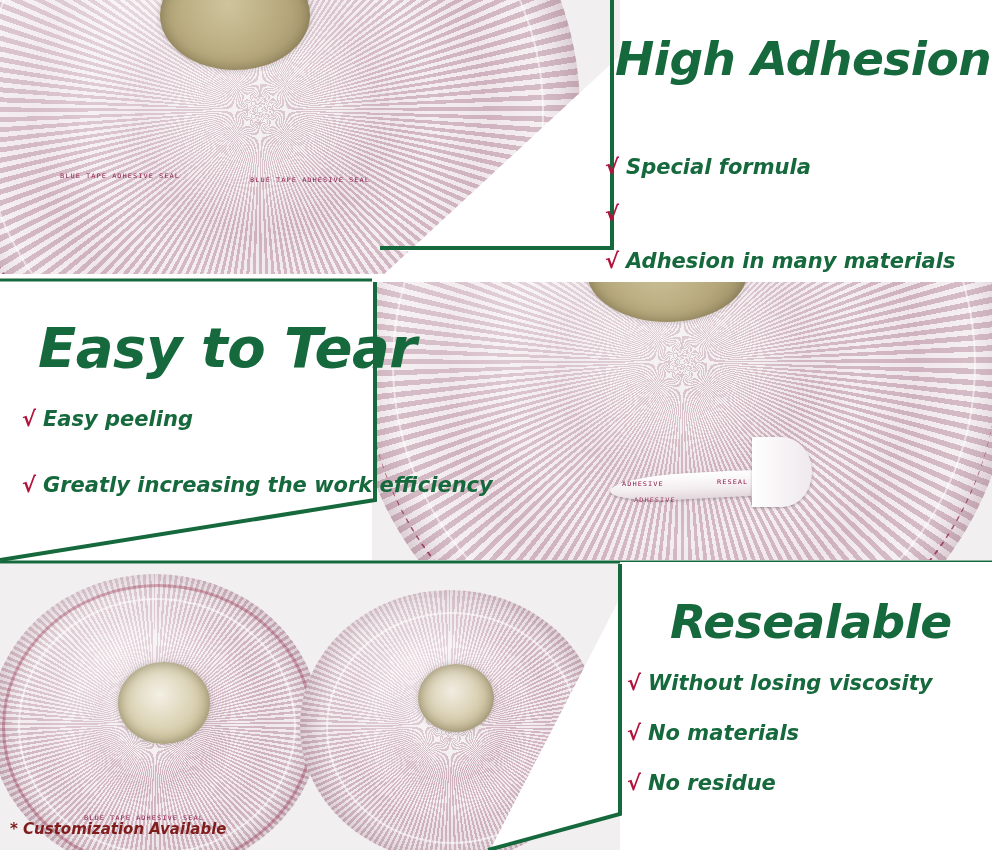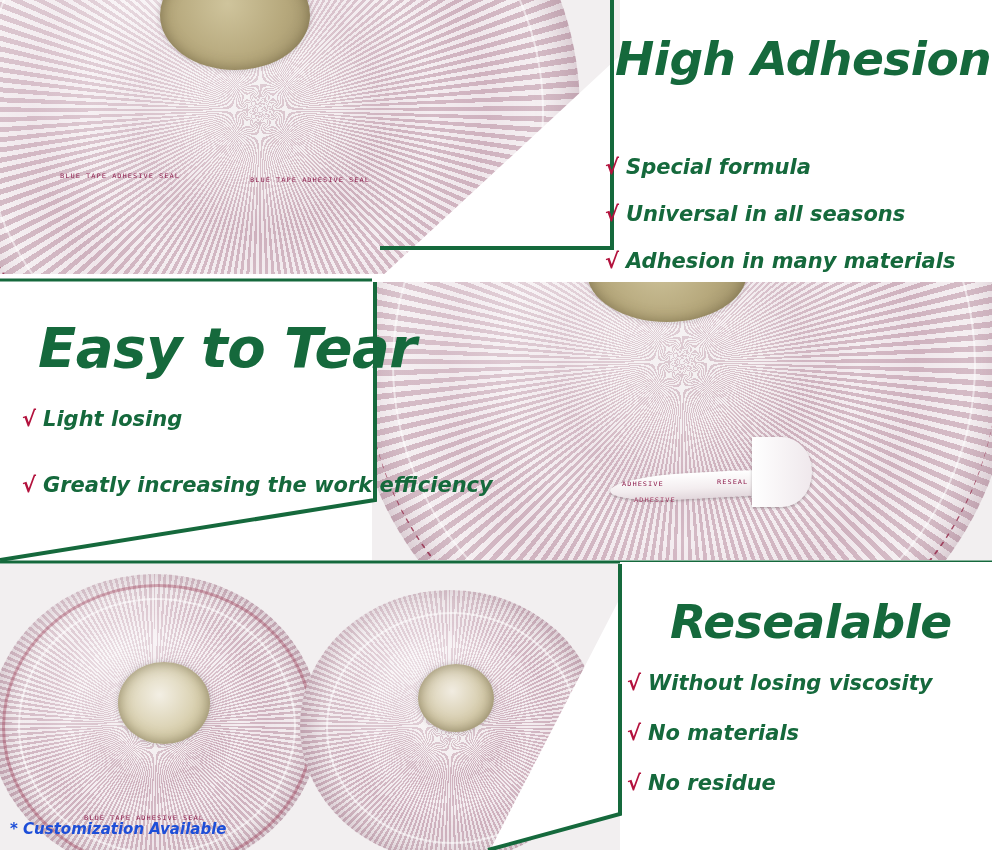--- a/index.html
+++ b/index.html
@@ -118,21 +118,21 @@
   }
   .bullet-text {
     color: #15693c;
     font-weight: bold;
     font-style: italic;
     font-family: "DejaVu Sans", sans-serif;
     white-space: nowrap;
   }
   .footnote {
     position: absolute;
-    color: #1d4ed8;
+    color: #7f1d1d;
     font-weight: bold;
     font-style: italic;
     font-family: "DejaVu Sans", sans-serif;
     font-size: 15px;
     white-space: nowrap;
   }
 
   
   #panel-adhesion-photo { left: 0; top: 0; width: 620px; height: 278px; }
   #panel-adhesion-text  { left: 600px; top: 0; width: 392px; height: 278px; }
@@ -180,21 +180,20 @@
 
   <div class="panel" id="panel-adhesion-text">
     <div class="headline" style="position:absolute; left:15px; top:35px; font-size:47px;">High Adhesion</div>
     <div style="position:absolute; left:5px; top:118px;">
       <div class="bullet-row" style="margin-bottom:23px;">
         <span class="check" style="font-size:21px;">√</span>
         <span class="bullet-text" style="font-size:21px;margin-top:37px;">Special formula</span>
       </div>
       <div class="bullet-row" style="margin-bottom:23px;">
         <span class="check" style="font-size:21px;">√</span>
-        <span class="bullet-text" style="font-size:21px;">Universal in all seasons</span>
       </div>
       <div class="bullet-row">
         <span class="check" style="font-size:21px;">√</span>
         <span class="bullet-text" style="font-size:21px;">Adhesion in many materials</span>
       </div>
     </div>
   </div>
 
   <div class="panel" id="panel-tear-photo">
     <div class="photo">
@@ -214,21 +213,21 @@
   <svg style="position:absolute; left:0; top:282px; width:992px; height:280px; pointer-events:none;">
     <polygon points="0,0 375,0 375,218 0,278 0,0" fill="#ffffff"></polygon>
     <polyline points="375,0 375,218 0,278" fill="none" stroke="#15693c" stroke-width="4"></polyline>
   </svg>
 
   <div class="panel" id="panel-tear-text">
     <div class="headline" style="position:absolute; left:38px; top:38px; font-size:56px;">Easy to Tear</div>
     <div style="position:absolute; left:22px; top:125px;">
       <div class="bullet-row" style="margin-bottom:42px;">
         <span class="check" style="font-size:21px;">√</span>
-        <span class="bullet-text" style="font-size:21px;">Light losing</span>
+        <span class="bullet-text" style="font-size:21px;">Easy peeling</span>
       </div>
       <div class="bullet-row">
         <span class="check" style="font-size:21px;">√</span>
         <span class="bullet-text" style="font-size:21px;">Greatly increasing the work efficiency</span>
       </div>
     </div>
   </div>
 
   <div class="panel" id="panel-reseal-photo">
     <div class="photo">

